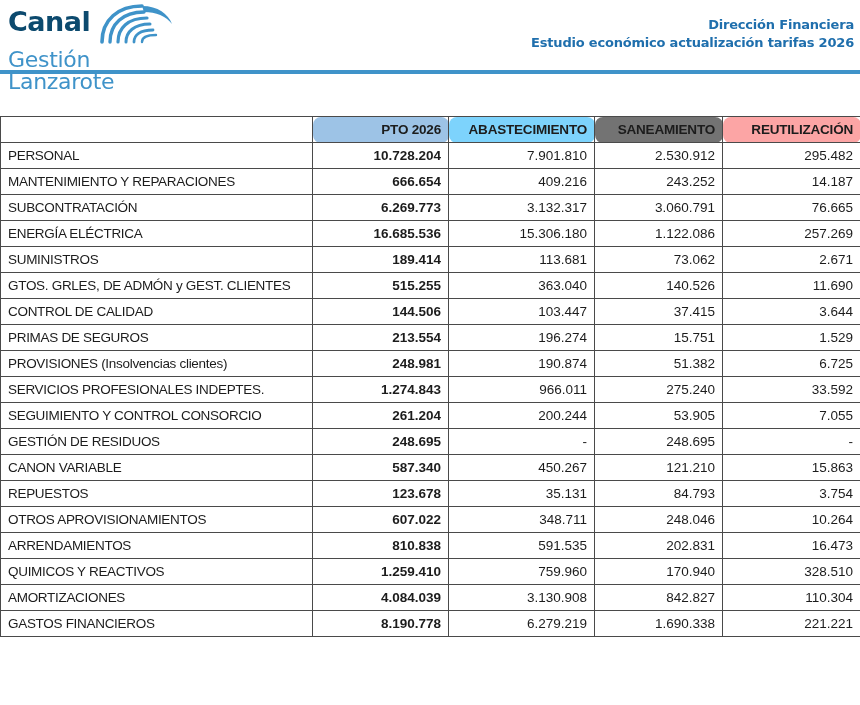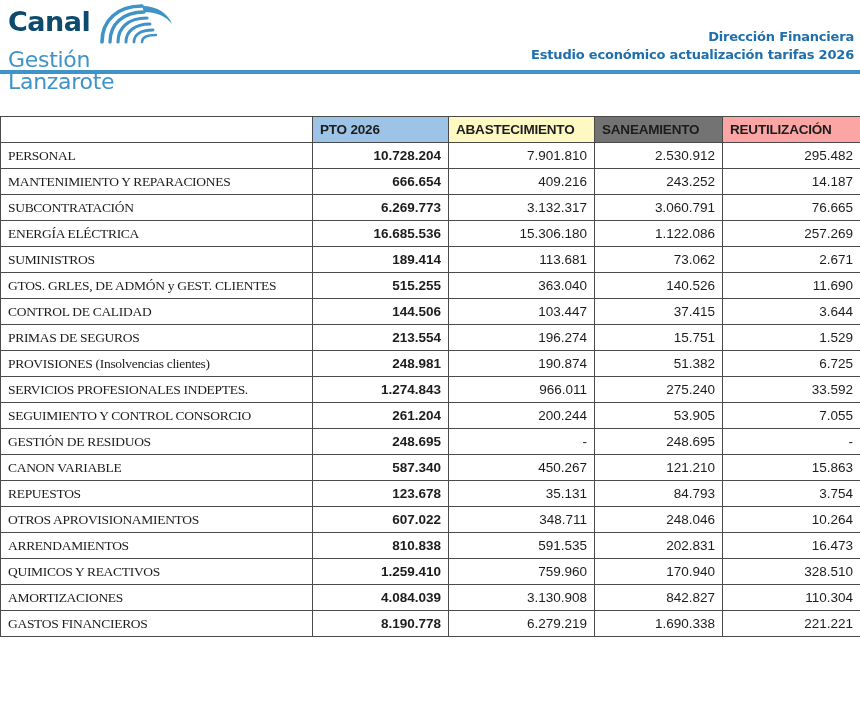--- a/index.html
+++ b/index.html
@@ -54,21 +54,21 @@
     position: absolute;
     left: 92px;
     top: -2px;
     width: 78px;
     height: 42px;
   }
 
   .header-titles {
     position: absolute;
     right: 6px;
-    top: 28px;
+    top: 16px;
     text-align: right;
     color: #1f6fad;
     font-family: "DejaVu Sans", sans-serif;
     font-weight: bold;
   }
   .header-title-1 {
     font-size: 13px;
     line-height: 18px;
     letter-spacing: -0.2px;
   }
@@ -109,41 +109,41 @@
     padding: 0 7px;
     font-size: 13.5px;
     color: #1c1c1c;
     box-sizing: border-box;
     white-space: nowrap;
     overflow: hidden;
   }
 
   
   thead tr th {
-    text-align: left;
+    text-align: right;
     font-weight: bold;
     font-size: 12.5px;
     letter-spacing: -0.2px;
     height: 27px;
+    border-radius: 8px;
   }
   th.corner {
     border: none;
     background: #ffffff;
   }
   th.h-pto  { background: #9dc3e6; }
-  th.h-abas { background: #fef9c3; }
+  th.h-abas { background: #7dd3fc; }
   th.h-sane { background: #737373; }
   th.h-reut { background: #fca5a5; }
 
   
   td.label {
     text-align: left;
     font-size: 13.5px;
     letter-spacing: -0.3px;
-    font-family: Liberation Serif, serif;
   }
   td.num {
     text-align: right;
     font-variant-numeric: tabular-nums;
     font-size: 13.5px;
   }
   td.num.bold { font-weight: bold; padding-left: 16px; }
 </style>
 </head>
 <body>

